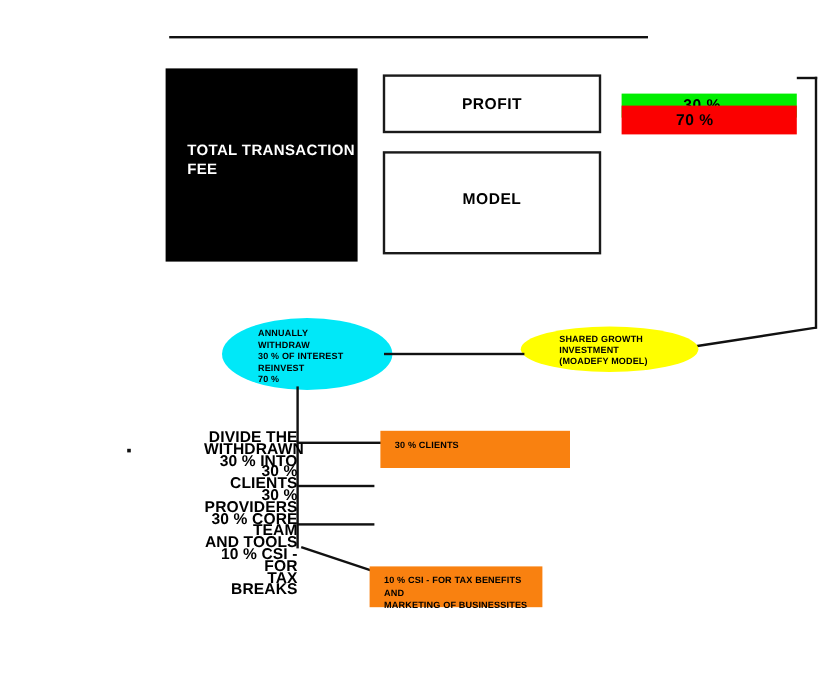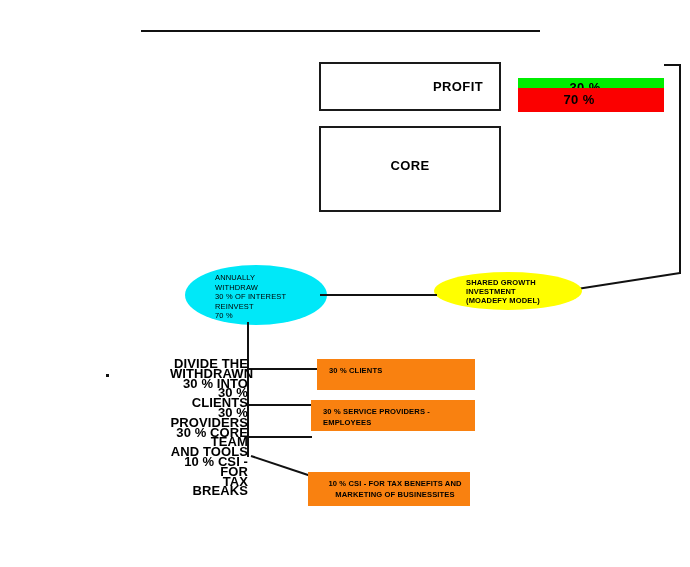--- a/index.html
+++ b/index.html
@@ -66,21 +66,21 @@
   #cost-box   { left: 319px; top: 126px; width: 182px; height: 86px; }
   .wbox-label {
     position: absolute;
     width: 100%;
     text-align: center;
     font-size: 13px;
     font-weight: bold;
     letter-spacing: 0.4px;
     color: #000;
   }
-  #profit-label { top: 15px; padding-right: 22px; padding-left: 48px; }
+  #profit-label { top: 15px; padding-right: 22px; }
   #cost-label   { top: 30px; padding-right: 22px; }
 
   
   .pctbar {
     box-sizing: border-box;
     font-size: 13px;
     font-weight: bold;
     color: #000;
     letter-spacing: 0.4px;
     text-align: center;
@@ -101,21 +101,21 @@
   
   .ellipse { border-radius: 50%; }
   #annual-ellipse {
     left: 185px; top: 265px; width: 142px; height: 60px;
     background: #00e8f8;
   }
   #annual-text {
     position: absolute;
     left: 30px; top: 8px;
     font-size: 7.5px;
-    font-weight: normal;
+    font-weight: bold;
     line-height: 9.6px;
     color: #000;
     letter-spacing: 0.15px;
     white-space: pre-line;
   }
   #shared-ellipse {
     left: 434px; top: 272px; width: 148px; height: 38px;
     background: #ffff00;
   }
   #shared-text {
@@ -151,21 +151,21 @@
     font-size: 7.6px;
     font-weight: bold;
     line-height: 10.5px;
     color: #000;
     letter-spacing: 0.12px;
     white-space: pre-line;
   }
   #obox-1 { left: 317px; top: 359px; width: 158px; height: 31px; }
   #obox-2 { left: 311px; top: 400px; width: 164px; height: 31px; }
   #obox-3 { left: 311px; top: 434px; width: 165px; height: 30px; }
-  #obox-4 { left: 308px; top: 472px; width: 162px; height: 34px; text-align: center; }
+  #obox-4 { left: 308px; top: 472px; width: 144px; height: 34px; }
 
   
   .ln { background: #111; }
 
   
   #ln-mid { left: 320px; top: 294px; width: 117px; height: 2px; }
 
   
   #ln-trunk { left: 247px; top: 322px; width: 2px; height: 135px; }
 
@@ -188,27 +188,32 @@
     left: 106px; top: 374px; width: 3px; height: 3px; background: #111;
   }
 </style>
 </head>
 <body>
 
 <div id="canvas">
 
   <div class="abs" id="title-rule"></div>
 
+  <div class="abs" id="total-fee-box">
+    <div id="total-fee-label">TOTAL
+TRANSACTION
+FEE</div>
+  </div>
 
   <div class="abs wbox" id="profit-box">
     <div class="wbox-label" id="profit-label">PROFIT</div>
   </div>
 
   <div class="abs wbox" id="cost-box">
-    <div class="wbox-label" id="cost-label">CORE</div>
+    <div class="wbox-label" id="cost-label">MODEL</div>
   </div>
 
   <div class="abs pctbar" id="pct-green">30 %</div>
   <div class="abs pctbar" id="pct-red">70 %</div>
 
   <div class="abs ln" id="ln-r1"></div>
   <div class="abs ln" id="ln-r2"></div>
   <svg class="abs" id="ln-diag-r" width="105" height="18" viewBox="0 0 105 18">
     <line x1="104" y1="1" x2="1" y2="17" stroke="#111111" stroke-width="2"></line>
   </svg>
@@ -241,20 +246,18 @@
 WITHDRAWN
 30 % INTO
 30 % CLIENTS
 30 % PROVIDERS
 30 % CORE TEAM
 AND TOOLS
 10 % CSI - FOR
 TAX BREAKS</div>
 
   <div class="abs obox" id="obox-1">30 % CLIENTS</div>
-  <div class="abs obox" id="obox-2">30 % SERVICE PROVIDERS -
-EMPLOYEES</div>
   <div class="abs obox" id="obox-4">10 % CSI - FOR TAX BENEFITS AND
 MARKETING OF BUSINESSITES</div>
 
   <div class="abs" id="stray-dot"></div>
 
 </div>
 
 </body></html>

